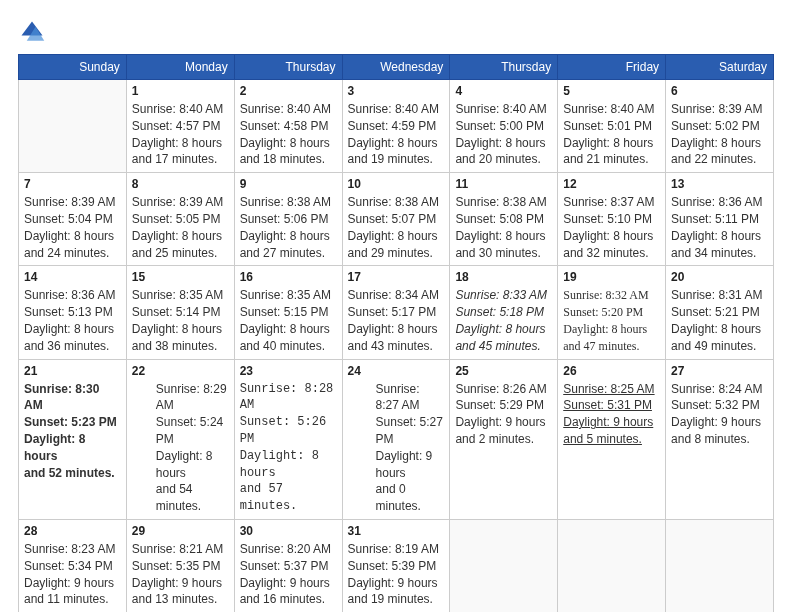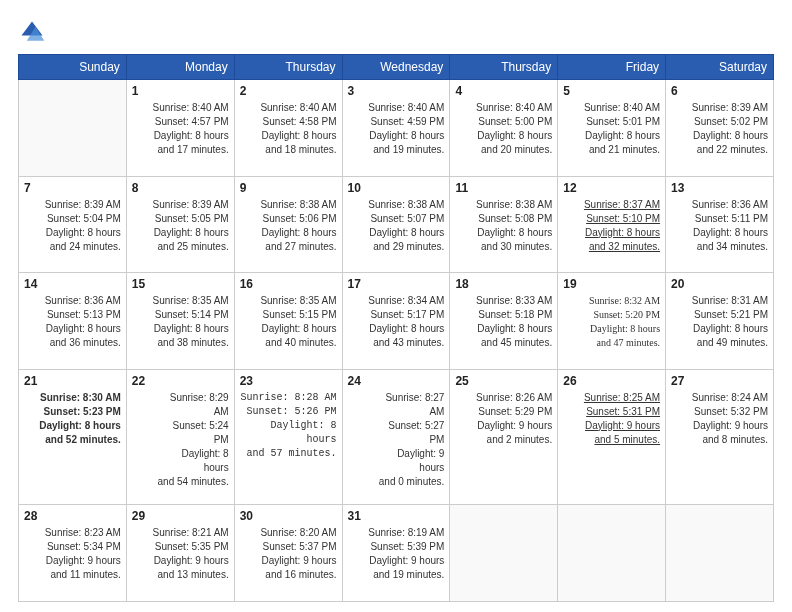--- a/index.html
+++ b/index.html
@@ -89,24 +89,23 @@
       background: #f9f9f9;
     }
     .day-number {
       font-size: 12px;
       font-weight: bold;
       color: #222;
       display: block;
       margin-bottom: 3px;
     }
     .day-info {
-      font-size: 10px;
+      font-size: 12px;
       line-height: 1.4;
       color: #333;
-      text-align: right;
     }
   </style>
 </head>
 <body>
 
 <div class="page">
   <div class="header">
     <div class="logo">
       <svg class="logo-icon" viewBox="0 0 32 32">
         <polygon points="16,4 28,20 4,20" fill="#2a5db0"></polygon>
@@ -212,21 +211,21 @@
           </td>
           <td>
             <span class="day-number">11</span>
             <div class="day-info" style="white-space: pre-line;">Sunrise: 8:38 AM
 Sunset: 5:08 PM
 Daylight: 8 hours
 and 30 minutes.</div>
           </td>
           <td>
             <span class="day-number">12</span>
-            <div class="day-info" style="white-space: pre-line; text-decoration: underline;">Sunrise: 8:37 AM
+            <div class="day-info" style="white-space: pre-line;">Sunrise: 8:37 AM
 Sunset: 5:10 PM
 Daylight: 8 hours
 and 32 minutes.</div>
           </td>
           <td>
             <span class="day-number">13</span>
             <div class="day-info" style="white-space: pre-line;">Sunrise: 8:36 AM
 Sunset: 5:11 PM
 Daylight: 8 hours
 and 34 minutes.</div>
@@ -256,21 +255,21 @@
           </td>
           <td>
             <span class="day-number">17</span>
             <div class="day-info" style="white-space: pre-line;">Sunrise: 8:34 AM
 Sunset: 5:17 PM
 Daylight: 8 hours
 and 43 minutes.</div>
           </td>
           <td>
             <span class="day-number">18</span>
-            <div class="day-info" style="white-space: pre-line;">Sunrise: 8:33 AM
+            <div class="day-info" style="white-space: pre-line; font-style: italic;">Sunrise: 8:33 AM
 Sunset: 5:18 PM
 Daylight: 8 hours
 and 45 minutes.</div>
           </td>
           <td>
             <span class="day-number">19</span>
             <div class="day-info" style="white-space: pre-line; font-family: Liberation Serif, serif;">Sunrise: 8:32 AM
 Sunset: 5:20 PM
 Daylight: 8 hours
 and 47 minutes.</div>

